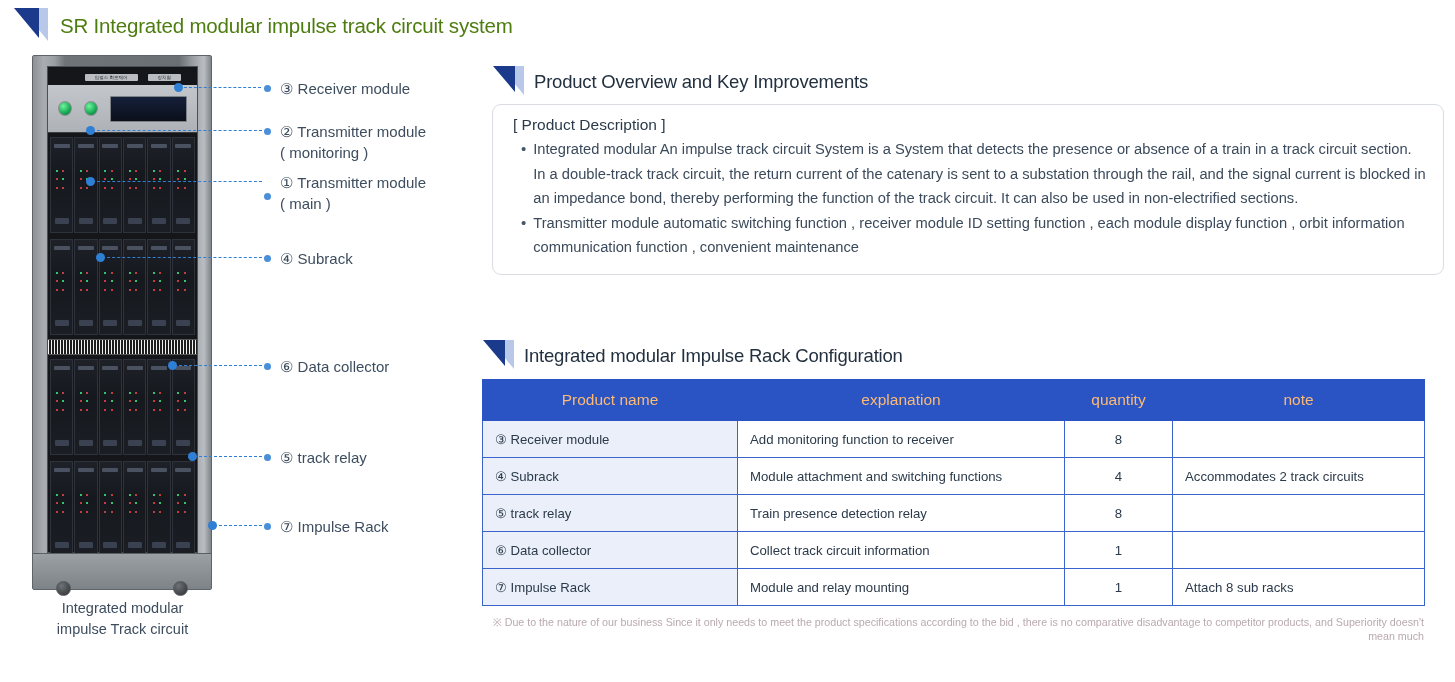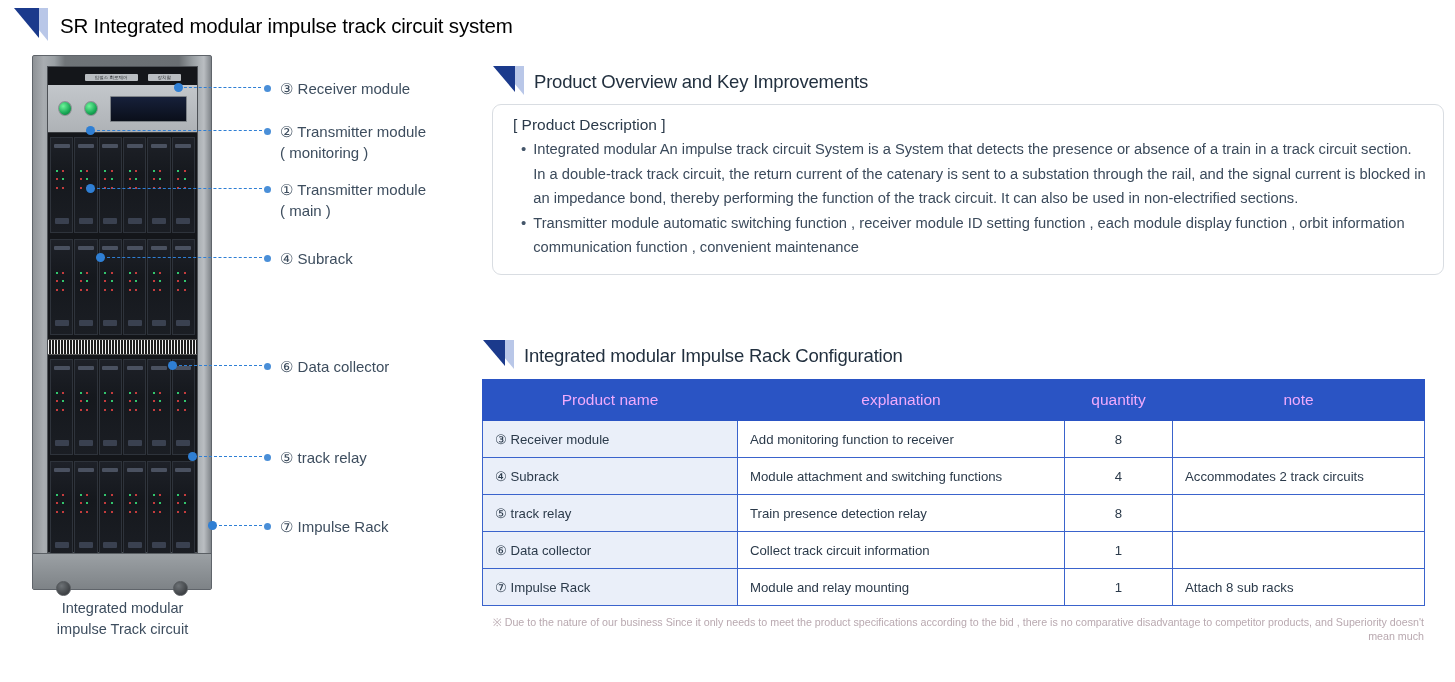--- a/index.html
+++ b/index.html
@@ -26,21 +26,21 @@
   .flag-main .tri-front { left: 2px;  border-width: 30px 0 0 25px; border-left-color: transparent; border-top-color: #1b3a8c; }
 
   
   .flag-sec { width: 36px; height: 32px; }
   .flag-sec .tri-back  { left: 8px; border-width: 29px 0 0 24px; border-left-color: transparent; border-top-color: #b9c7e8; }
   .flag-sec .tri-front { left: 1px; border-width: 26px 0 0 22px; border-left-color: transparent; border-top-color: #1b3a8c; }
 
   
   .page-header { position: absolute; left: 12px; top: 8px; display: flex; align-items: center; }
   .page-header .title {
-    font-size: 20.5px; color: #000000; margin-left: 8px; letter-spacing: -0.2px;
+    font-size: 20.5px; color: #4d7c0f; margin-left: 8px; letter-spacing: -0.2px;
     white-space: nowrap;
   }
 
   
   .photo-col { position: absolute; left: 20px; top: 55px; width: 205px; }
   .rack {
     position: relative; width: 180px; height: 535px; margin-left: 12px;
     background: linear-gradient(90deg,#8e9296 0%, #a9adb1 6%, #9aa0a4 12%, #6f7478 18%, #6a6f73 82%, #9aa0a4 90%, #babec2 96%, #80858a 100%);
     border: 1px solid #5f646a;
     border-radius: 2px;
@@ -141,21 +141,21 @@
   }
   .desc-h { font-size: 15.5px; color: #2b3a4a; margin-bottom: 3px; }
   .desc-h.second { margin-top: 16px; }
   .bullet-row { display: flex; align-items: flex-start; }
   .bullet-row .bdot { color: #44566a; margin: 0 7px 0 8px; font-size: 15px; line-height: 24.5px; }
   .bullet-row p { font-size: 14.7px; line-height: 24.5px; color: #3b4a5b; }
 
   
   table.cfg { border-collapse: collapse; margin-top: 7px; width: 942px; table-layout: fixed; }
   table.cfg th {
-    background: #2a54c4; color: #f0abfc; font-weight: normal; font-size: 15.5px;
+    background: #2a54c4; color: #fdba74; font-weight: normal; font-size: 15.5px;
     padding: 11px 0; text-align: center; border: 1px solid #2a54c4;
   }
   table.cfg th + th { border-left: 1px solid #ffffff; }
   table.cfg td {
     border: 1px solid #3a63cc; font-size: 13.2px; color: #2b3a4a; padding: 10px 12px; height: 37px;
   }
   table.cfg td.c-name { background: #eaeff9; }
   table.cfg td.c-qty  { text-align: center; }
   .col-name { width: 255px; }
   .col-expl { width: 327px; }
@@ -447,21 +447,21 @@
     </div>
 
     <div class="callout" style="left:264px; top:121px;">
       <span class="anchor" style="left:-178px;"></span>
       <span class="leader" style="left:-172px; width:170px;"></span>
       <span class="bullet"></span>
       <span class="clabel">② Transmitter module
 ( monitoring )</span>
     </div>
 
-    <div class="callout" style="left:264px; top:179px;">
+    <div class="callout" style="left:264px; top:172px;align-items:center;">
       <span class="anchor" style="left:-178px;"></span>
       <span class="leader" style="left:-172px; width:170px;"></span>
       <span class="bullet"></span>
       <span class="clabel">① Transmitter module
 ( main )</span>
     </div>
 
     <div class="callout" style="left:264px; top:248px;">
       <span class="anchor" style="left:-168px;"></span>
       <span class="leader" style="left:-162px; width:160px;"></span>

